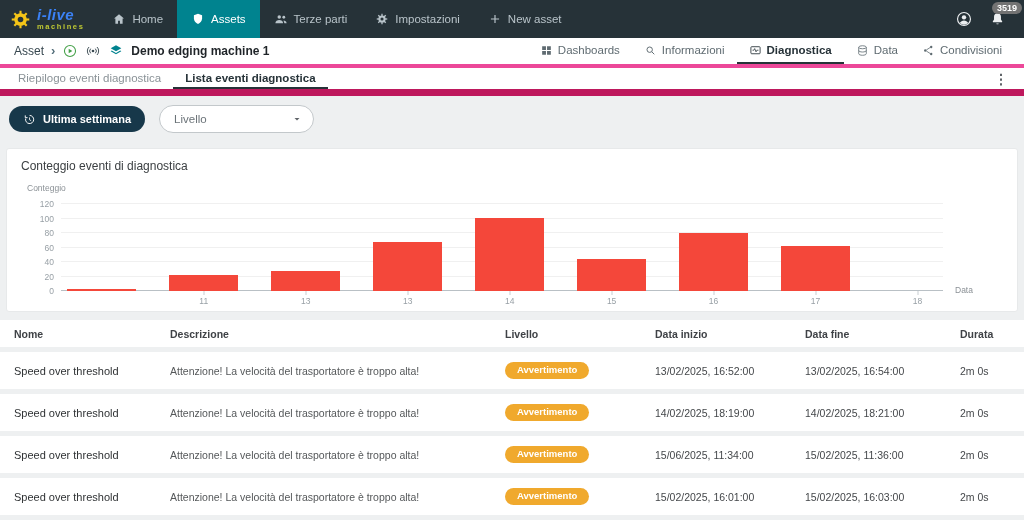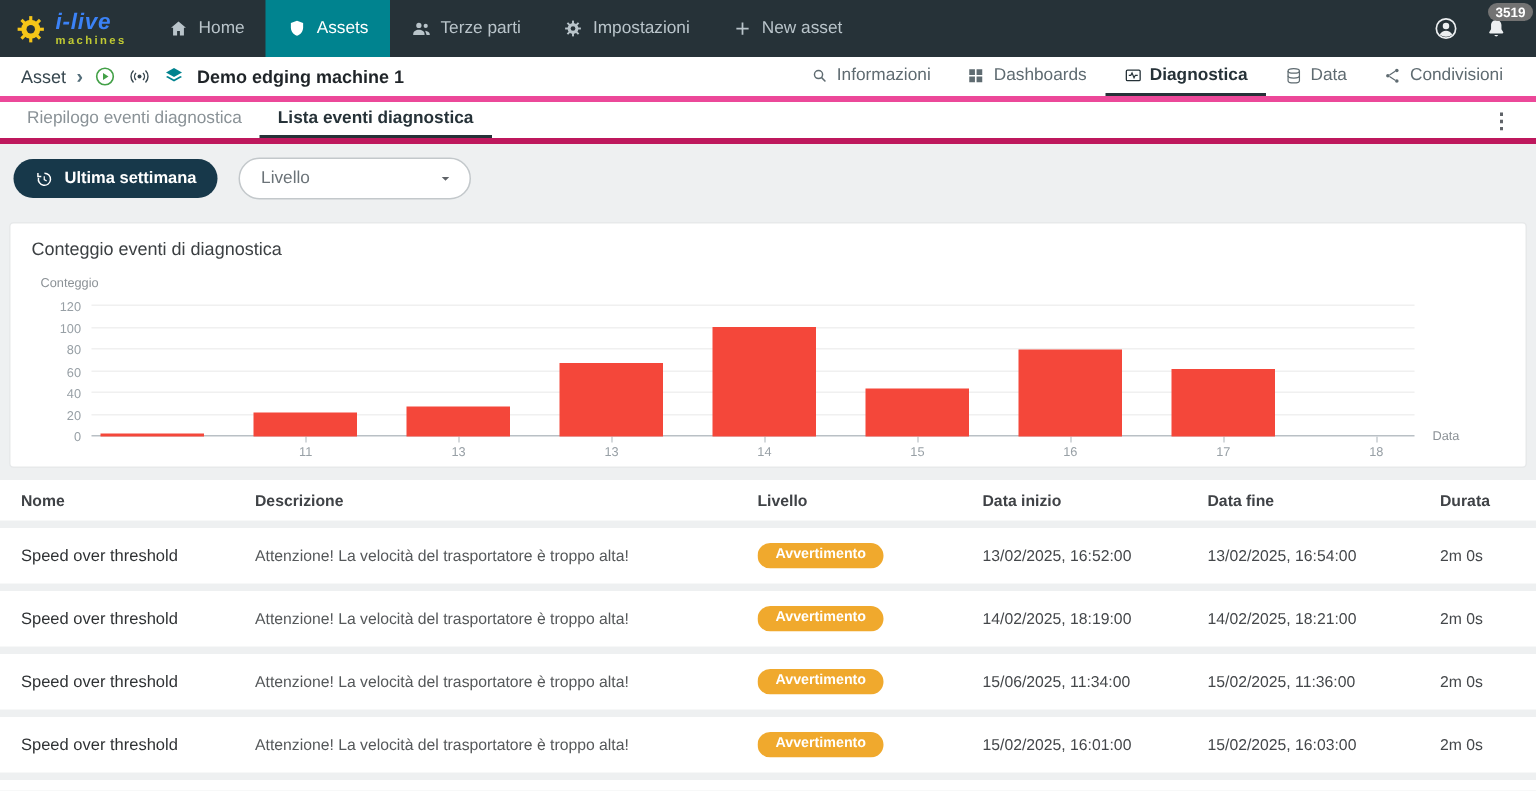--- a/index.html
+++ b/index.html
@@ -30,21 +30,21 @@
   .crumbs{display:flex;align-items:center;gap:7px;font-size:12px;color:#37474f;}
   .crumb-chevron{font-weight:700;color:#546e7a;font-size:13px;margin-top:-2px;}
   .asset-name{font-weight:700;color:#1f2428;font-size:12px;}
   .asset-tabs{margin-left:auto;display:flex;align-items:stretch;}
   .atab{display:flex;align-items:center;gap:5px;padding:0 12px;font-size:11.5px;
     color:#5f6b71;cursor:pointer;border-bottom:2px solid transparent;white-space:nowrap;}
   .atab.active{color:#263238;font-weight:700;border-bottom-color:#263238;}
 
   
   .subtabs{height:28px;background:#fff;display:flex;align-items:stretch;padding:0 6px;
-    border-bottom:4px solid #be185d;text-align:center;}
+    border-bottom:7px solid #be185d;text-align:center;}
   .stab{display:flex;align-items:center;padding:0 12px;font-size:11.5px;color:#8a9297;
     cursor:pointer;border-bottom:2px solid transparent;white-space:nowrap;}
   .stab.active{color:#263238;font-weight:700;border-bottom-color:#263238;}
   .kebab{margin-left:auto;display:flex;align-items:center;padding:0 10px;color:#5f6368;
     font-size:14px;font-weight:700;cursor:pointer;}
 
   
   .filterbar{height:46px;display:flex;align-items:center;gap:14px;padding:0 9px;}
   .time-btn{height:26px;border:none;border-radius:14px;background:#17384a;color:#fff;
     display:flex;align-items:center;gap:7px;padding:0 14px;font-size:11px;font-weight:700;
@@ -196,34 +196,34 @@
       <svg viewBox="0 0 24 24" width="16" height="16" fill="currentColor">
           <path d="M12 3.5 4 8l8 4.5L20 8z"></path>
           <path d="M5.6 11.4 4 12.4l8 4.6 8-4.6-1.6-1L12 15z"></path>
         </svg>
     </span>
     <span class="asset-name">Demo edging machine 1</span>
   </div>
   <div class="asset-tabs">
     <div class="atab">
       <span style="display:flex">
+        <svg viewBox="0 0 24 24" width="13" height="13" fill="currentColor">
+            <path d="M4 4h7v7H4zM13 4h7v7h-7zM4 13h7v7H4zM13 13h7v7h-7z"></path>
+          </svg>
+      </span>
+      <span>Dashboards</span>
+    </div>
+    <div class="atab">
+      <span style="display:flex">
         <svg viewBox="0 0 24 24" width="13" height="13" fill="none" stroke="currentColor" stroke-width="1.8">
             <circle cx="10.5" cy="10.5" r="5"></circle>
             <path d="M14.3 14.3 19 19"></path>
           </svg>
       </span>
       <span>Informazioni</span>
-    </div>
-    <div class="atab">
-      <span style="display:flex">
-        <svg viewBox="0 0 24 24" width="13" height="13" fill="currentColor">
-            <path d="M4 4h7v7H4zM13 4h7v7h-7zM4 13h7v7H4zM13 13h7v7h-7z"></path>
-          </svg>
-      </span>
-      <span>Dashboards</span>
     </div>
     <div class="atab active">
       <span style="display:flex">
         <svg viewBox="0 0 24 24" width="13" height="13" fill="none" stroke="currentColor" stroke-width="1.6">
             <rect x="3.5" y="5" width="17" height="13" rx="1.5"></rect>
             <path d="M6.5 11.5h2.5l1.5-3 2.5 6 1.5-3h3" stroke-width="1.4"></path>
           </svg>
       </span>
       <span>Diagnostica</span>
     </div>

